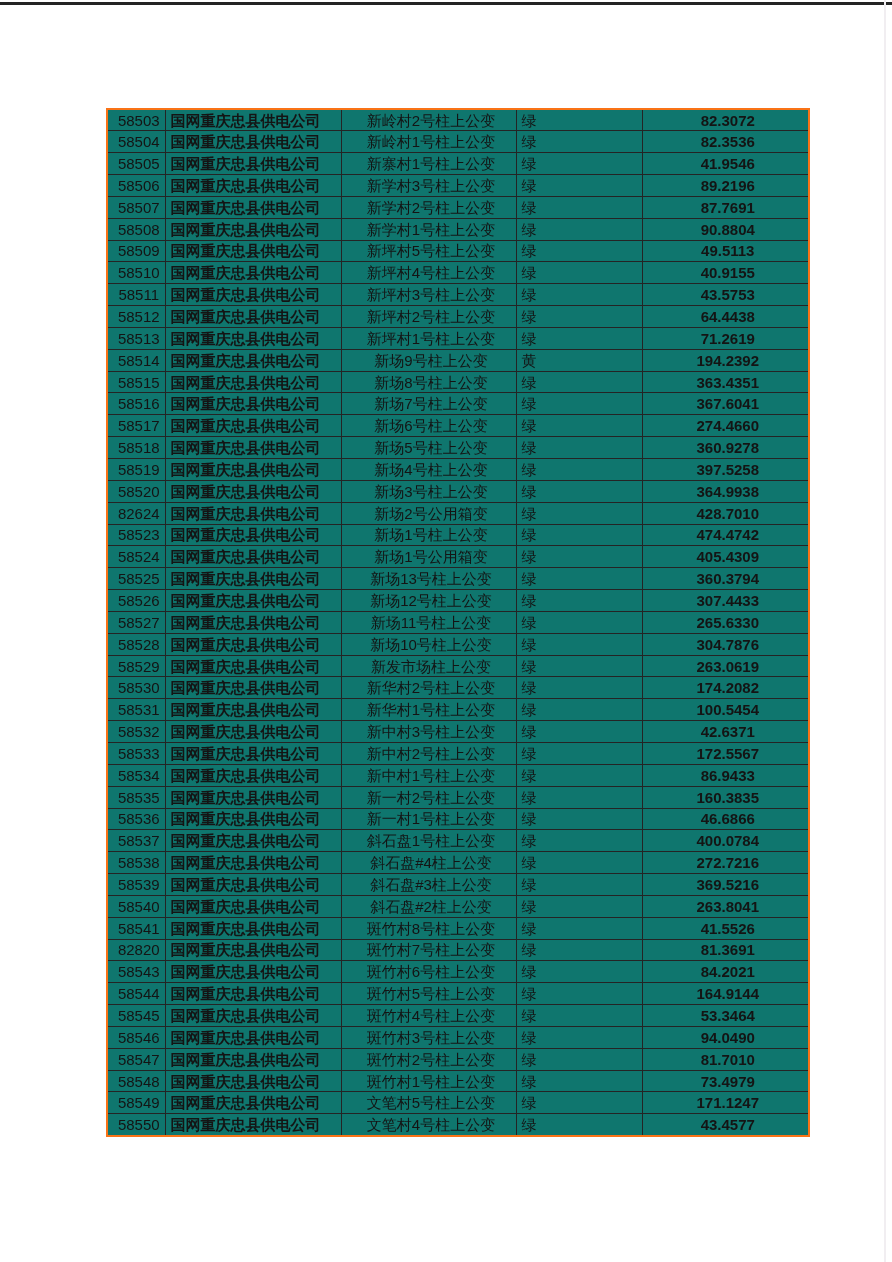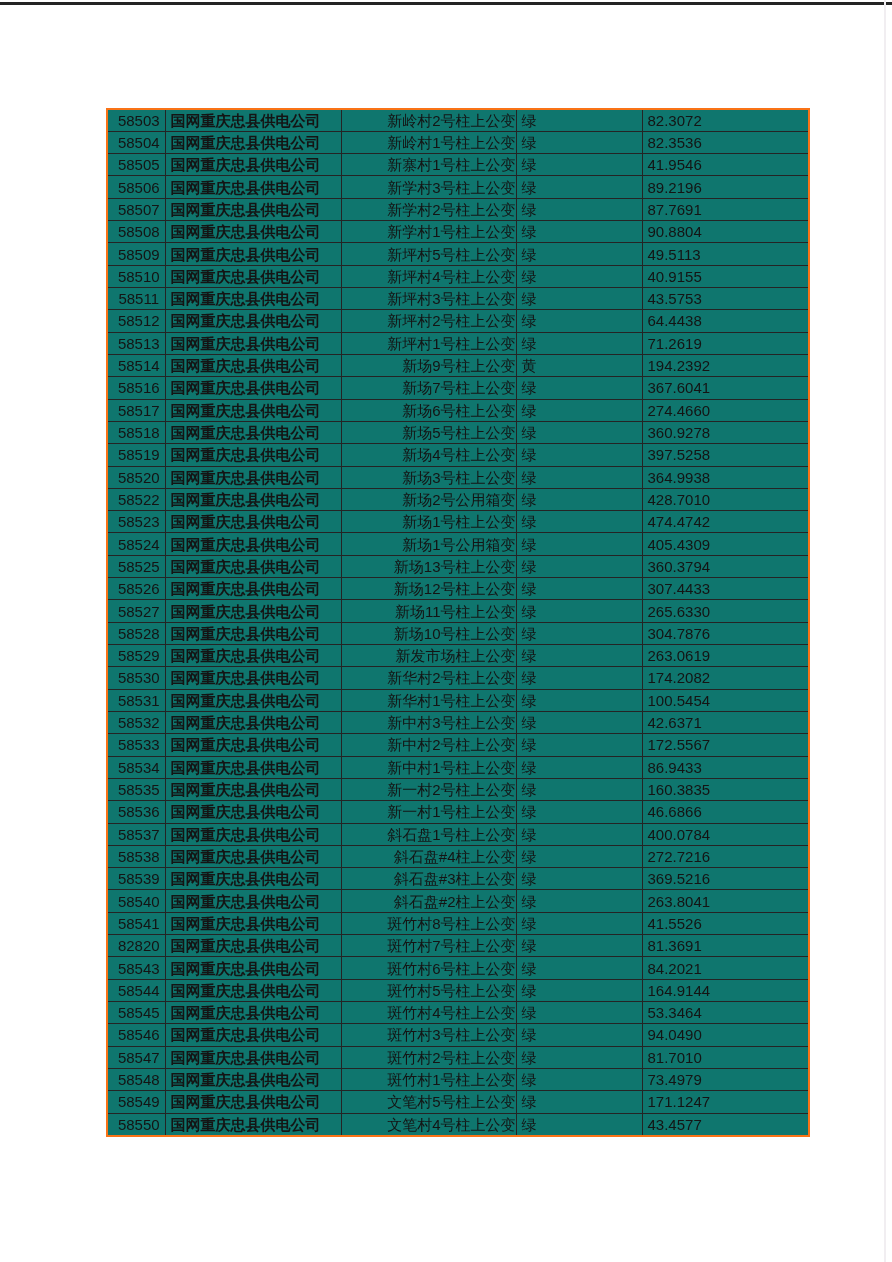--- a/index.html
+++ b/index.html
@@ -51,23 +51,23 @@
     white-space: nowrap;
     overflow: hidden;
     vertical-align: middle;
     color: #141414;
   }
   table.data-table tr {
     height: 21.4375px;
   }
   td.c-id     { text-align: center; padding: 0; }
   td.c-company{ text-align: left; font-weight: bold; }
-  td.c-name   { text-align: right; }
+  td.c-name   { text-align: center; }
   td.c-status { text-align: left; }
-  td.c-value  { text-align: left; padding: 0; }
+  td.c-value  { text-align: center; padding: 0; font-weight: bold; }
 </style>
 </head>
 <body>
 
 <div class="top-rule"></div>
 <div class="right-edge"></div>
 
 <table class="data-table">
   <colgroup>
     <col style="width:58px">
@@ -155,20 +155,27 @@
         <td class="c-value">71.2619</td>
       </tr>
       <tr>
         <td class="c-id">58514</td>
         <td class="c-company">国网重庆忠县供电公司</td>
         <td class="c-name">新场9号柱上公变</td>
         <td class="c-status">黄</td>
         <td class="c-value">194.2392</td>
       </tr>
       <tr>
+        <td class="c-id">58515</td>
+        <td class="c-company">国网重庆忠县供电公司</td>
+        <td class="c-name">新场8号柱上公变</td>
+        <td class="c-status">绿</td>
+        <td class="c-value">363.4351</td>
+      </tr>
+      <tr>
         <td class="c-id">58516</td>
         <td class="c-company">国网重庆忠县供电公司</td>
         <td class="c-name">新场7号柱上公变</td>
         <td class="c-status">绿</td>
         <td class="c-value">367.6041</td>
       </tr>
       <tr>
         <td class="c-id">58517</td>
         <td class="c-company">国网重庆忠县供电公司</td>
         <td class="c-name">新场6号柱上公变</td>
@@ -190,21 +197,21 @@
         <td class="c-value">397.5258</td>
       </tr>
       <tr>
         <td class="c-id">58520</td>
         <td class="c-company">国网重庆忠县供电公司</td>
         <td class="c-name">新场3号柱上公变</td>
         <td class="c-status">绿</td>
         <td class="c-value">364.9938</td>
       </tr>
       <tr>
-        <td class="c-id">58522</td>
+        <td class="c-id">82624</td>
         <td class="c-company">国网重庆忠县供电公司</td>
         <td class="c-name">新场2号公用箱变</td>
         <td class="c-status">绿</td>
         <td class="c-value">428.7010</td>
       </tr>
       <tr>
         <td class="c-id">58523</td>
         <td class="c-company">国网重庆忠县供电公司</td>
         <td class="c-name">新场1号柱上公变</td>
         <td class="c-status">绿</td>

